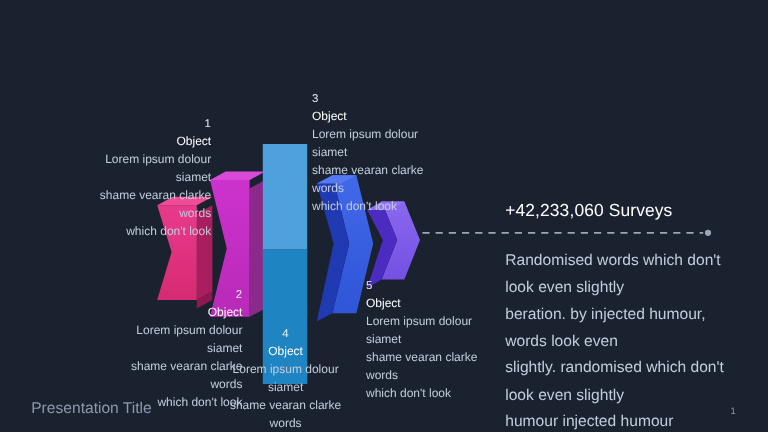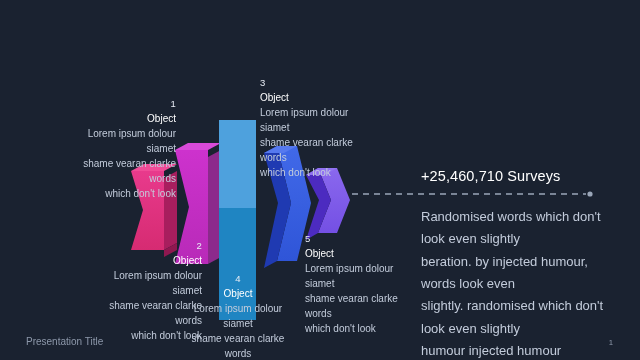--- a/index.html
+++ b/index.html
@@ -65,21 +65,21 @@
     font-size: 13px;
     color: #c3ccdb;
     line-height: 1.72;
     white-space: pre-line;
   }
 
   
   #footer-title {
     position: absolute;
     left: 26px; bottom: 13px;
-    font-size: 10px;
+    font-size: 13px;
     color: #8d98aa;
   }
   #footer-page {
     position: absolute;
     right: 27px; bottom: 13px;
     font-size: 7.8px;
     color: #8d98aa;
   }
 </style>
 </head>
@@ -174,21 +174,21 @@
   </div>
 
   <div class="label al-l" style="left:305px; top:233px; width:120px;">
     <div class="num">5</div>
     <div class="ttl">Object</div>
     <div class="dsc">Lorem ipsum dolour siamet
 shame vearan clarke words
 which don't look</div>
   </div>
 
-  <div id="headline">+25,460,710 Surveys</div>
+  <div id="headline">+42,233,060 Surveys</div>
   <div id="body-copy">Randomised words which don't look even slightly
 beration. by injected humour, words look even
 slightly. randomised which don't look even slightly
 humour injected humour</div>
 
   <div id="footer-title">Presentation Title</div>
   <div id="footer-page">1</div>
 
 </div>
 

